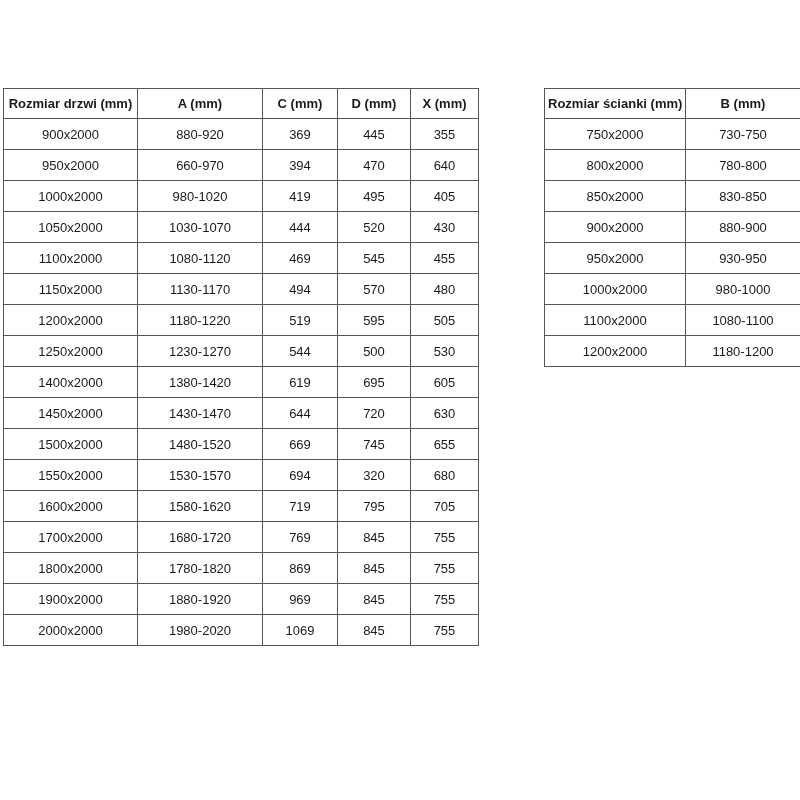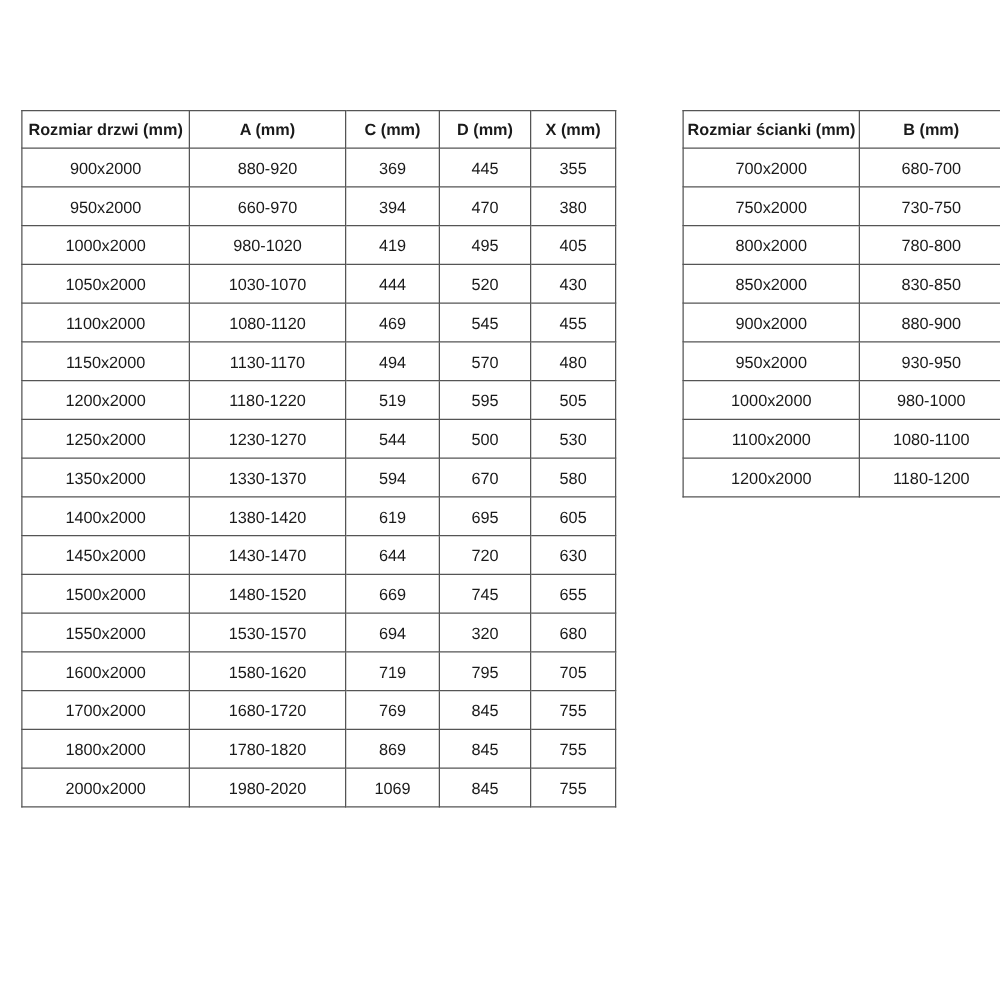--- a/index.html
+++ b/index.html
@@ -14,42 +14,41 @@
     height: 800px;
     background: #ffffff;
     overflow: hidden;
   }
   table.spec {
     border-collapse: collapse;
     position: absolute;
     table-layout: fixed;
     background: #ffffff;
     border: 1px solid #3f3f3f;
-    margin-left: 14px;
   }
   table.spec th, table.spec td {
     border: 1px solid #555555;
     text-align: center;
     vertical-align: middle;
     color: #1a1a1a;
     font-size: 13px;
     padding: 0 3px;
     overflow: hidden;
     white-space: nowrap;
   }
   table.spec th {
     font-weight: bold;
     height: 29px;
   }
   table.spec td {
     height: 30px;
     font-weight: normal;
   }
   #doors-table { left: 3px;  top: 88px; width: 475px; }
-  #walls-table { left: 532px; top: 88px; width: 256px; }
+  #walls-table { left: 544px; top: 88px; width: 256px; }
 </style>
 </head>
 <body>
 
 <div class="page">
   <table class="spec" id="doors-table">
       <colgroup>
         <col style="width: 134px;">
         <col style="width: 125px;">
         <col style="width: 75px;">
@@ -71,21 +70,21 @@
           <td>880-920</td>
           <td>369</td>
           <td>445</td>
           <td>355</td>
         </tr>
         <tr>
           <td>950x2000</td>
           <td>660-970</td>
           <td>394</td>
           <td>470</td>
-          <td>380</td>
+          <td>640</td>
         </tr>
         <tr>
           <td>1000x2000</td>
           <td>980-1020</td>
           <td>419</td>
           <td>495</td>
           <td>405</td>
         </tr>
         <tr>
           <td>1050x2000</td>
@@ -116,27 +115,20 @@
           <td>505</td>
         </tr>
         <tr>
           <td>1250x2000</td>
           <td>1230-1270</td>
           <td>544</td>
           <td>500</td>
           <td>530</td>
         </tr>
         <tr>
-          <td>1350x2000</td>
-          <td>1330-1370</td>
-          <td>594</td>
-          <td>670</td>
-          <td>580</td>
-        </tr>
-        <tr>
           <td>1400x2000</td>
           <td>1380-1420</td>
           <td>619</td>
           <td>695</td>
           <td>605</td>
         </tr>
         <tr>
           <td>1450x2000</td>
           <td>1430-1470</td>
           <td>644</td>
@@ -168,20 +160,27 @@
           <td>1700x2000</td>
           <td>1680-1720</td>
           <td>769</td>
           <td>845</td>
           <td>755</td>
         </tr>
         <tr>
           <td>1800x2000</td>
           <td>1780-1820</td>
           <td>869</td>
+          <td>845</td>
+          <td>755</td>
+        </tr>
+        <tr>
+          <td>1900x2000</td>
+          <td>1880-1920</td>
+          <td>969</td>
           <td>845</td>
           <td>755</td>
         </tr>
         <tr>
           <td>2000x2000</td>
           <td>1980-2020</td>
           <td>1069</td>
           <td>845</td>
           <td>755</td>
         </tr>
@@ -193,24 +192,20 @@
         <col style="width: 115px;">
       </colgroup>
       <thead>
         <tr>
           <th>Rozmiar ścianki (mm)</th>
           <th>B (mm)</th>
         </tr>
       </thead>
       <tbody>
         <tr>
-          <td>700x2000</td>
-          <td>680-700</td>
-        </tr>
-        <tr>
           <td>750x2000</td>
           <td>730-750</td>
         </tr>
         <tr>
           <td>800x2000</td>
           <td>780-800</td>
         </tr>
         <tr>
           <td>850x2000</td>
           <td>830-850</td>

